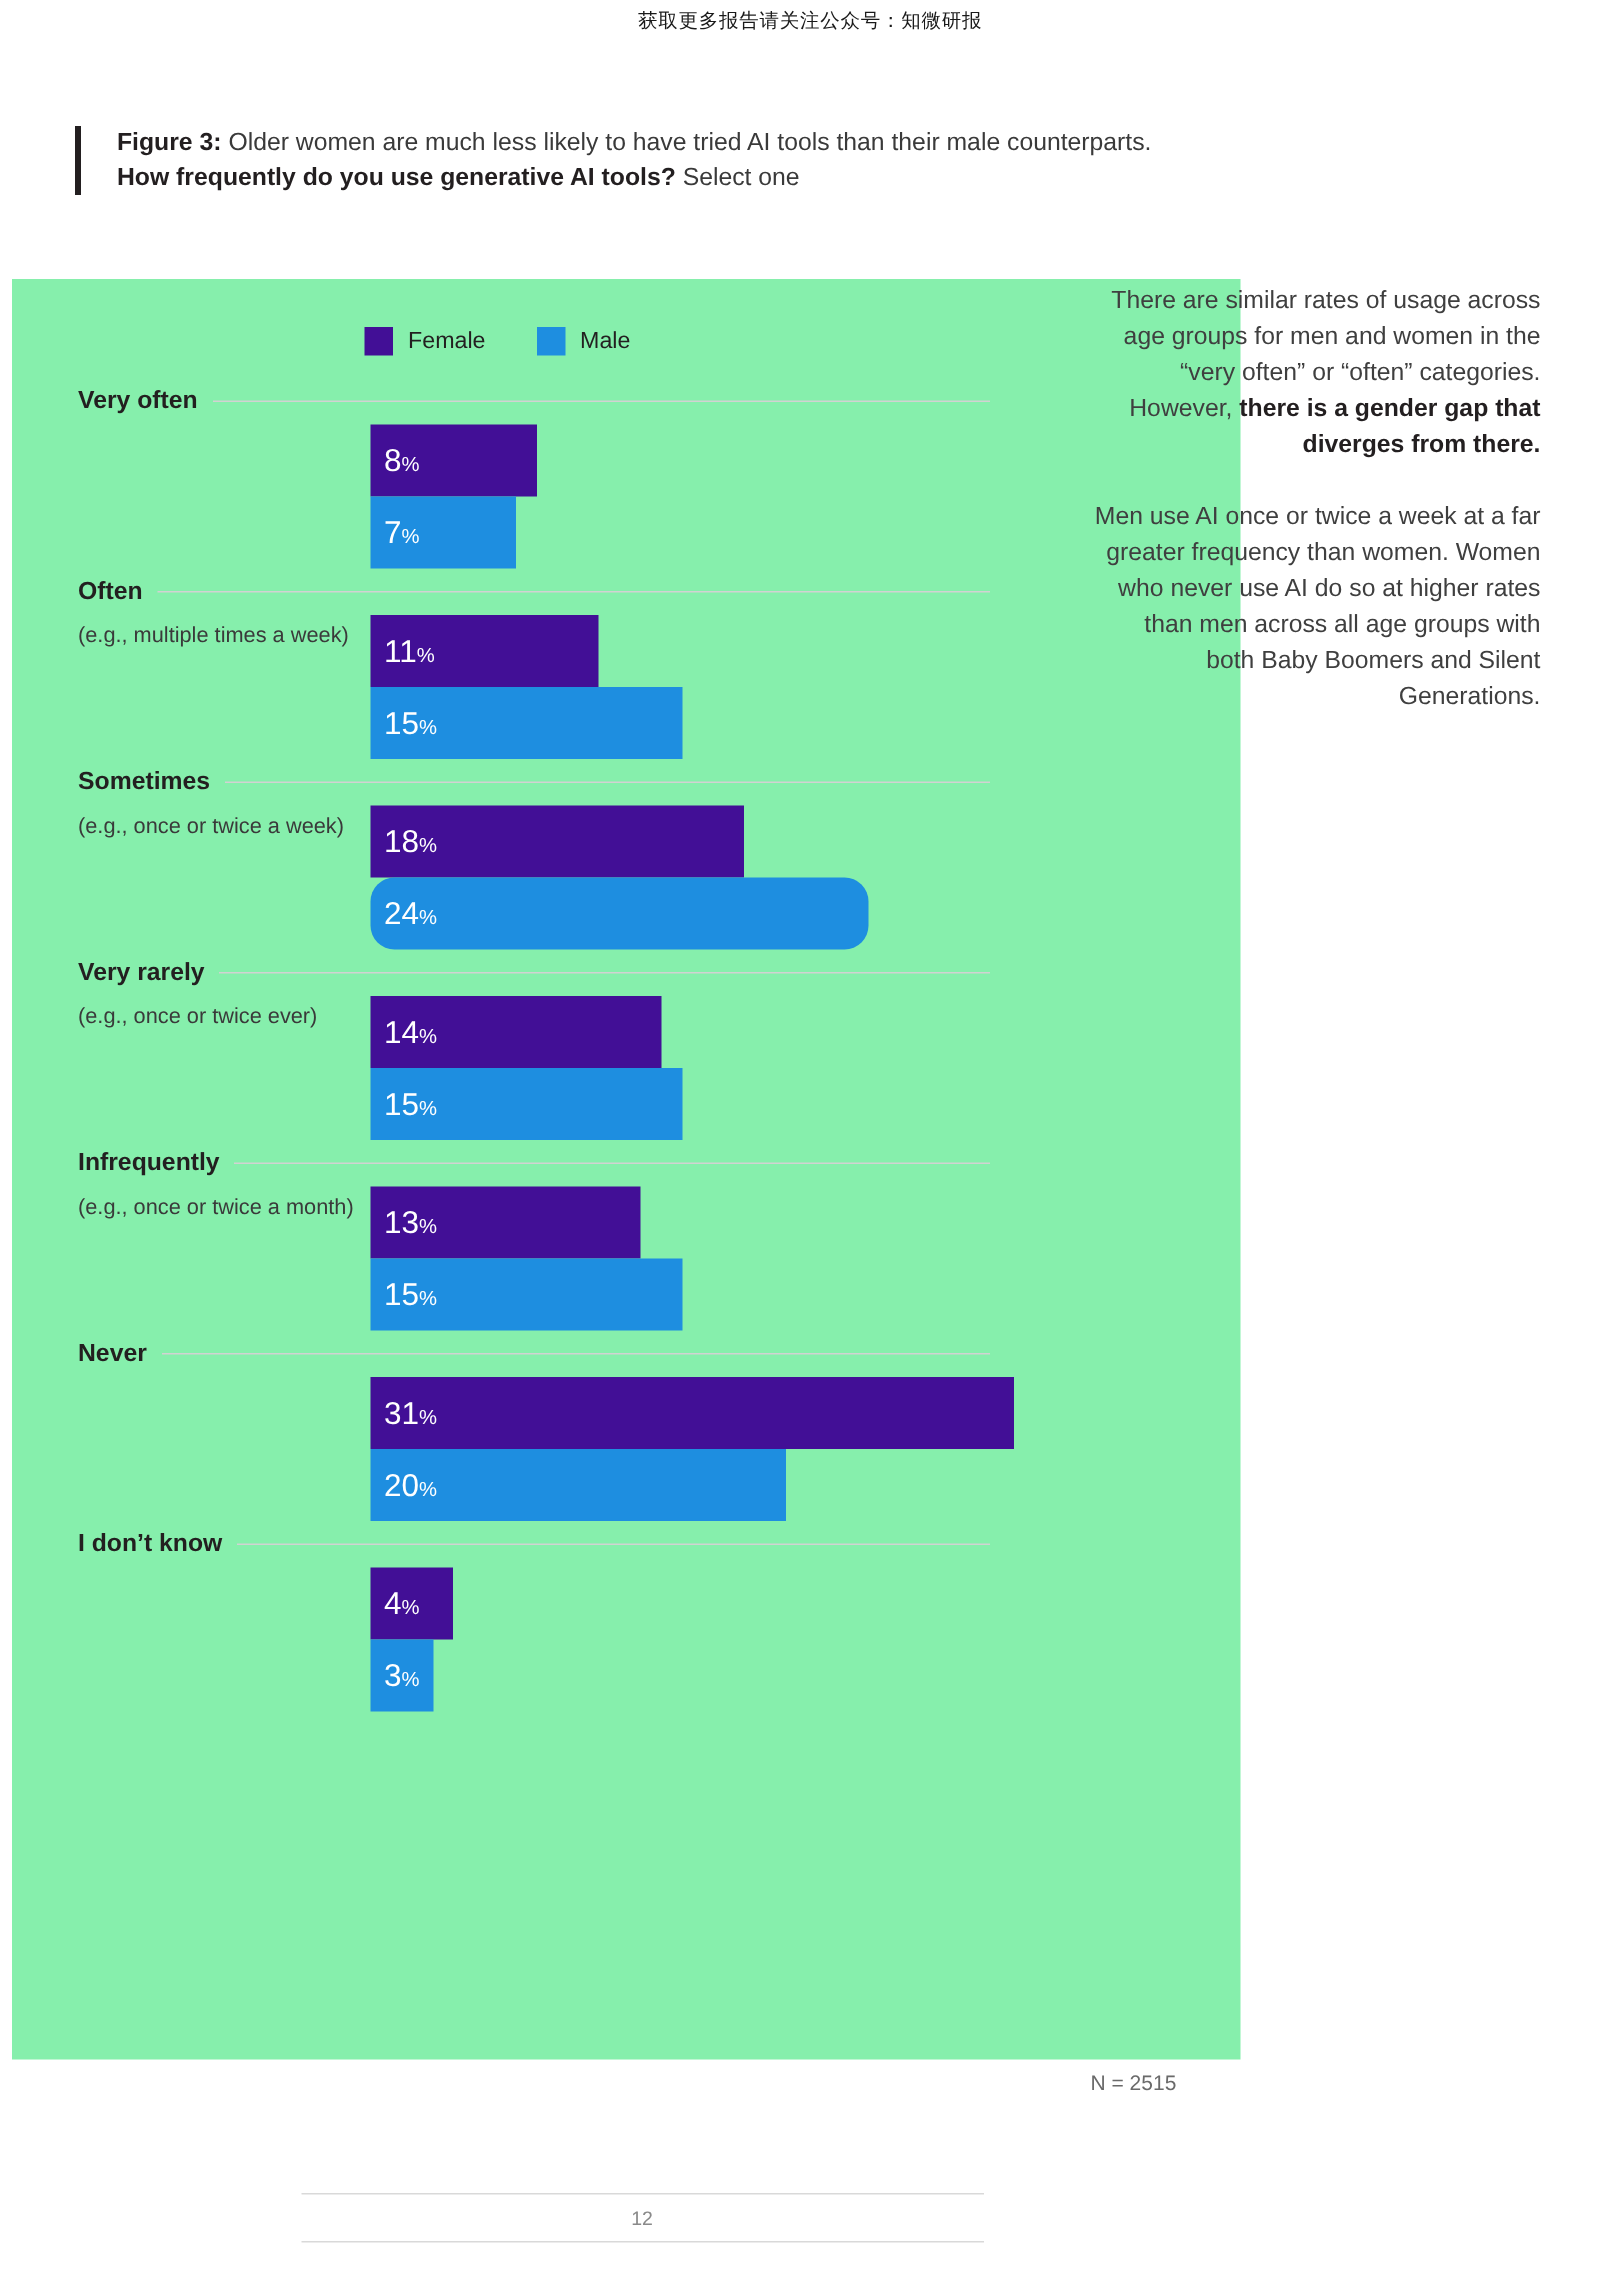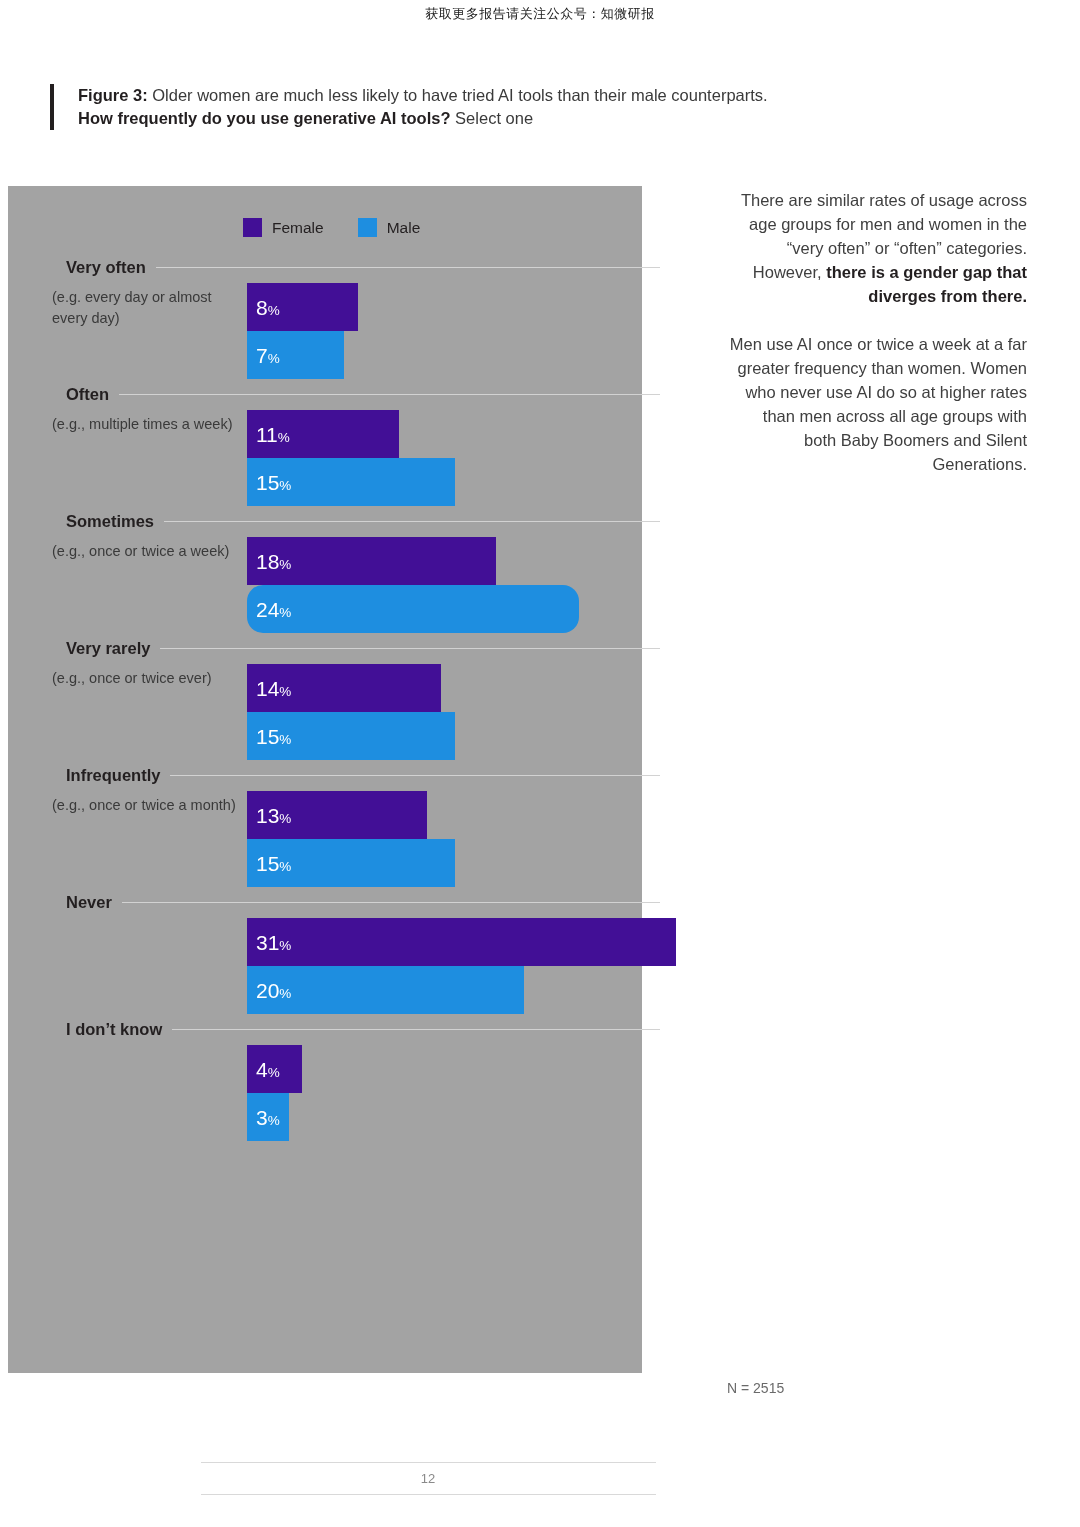--- a/index.html
+++ b/index.html
@@ -47,23 +47,23 @@
   .caption-line b {
     color: #231f20;
     font-weight: bold;
   }
 
   
   .chart-panel {
     position: absolute;
     left: 8px;
     top: 186px;
-    width: 634px;
+    width: 819px;
     height: 1187px;
-    background: #a3a3a3;
+    background: #86efac;
   }
 
   
   .legend {
     position: absolute;
     left: 235px;
     top: 32px;
     display: flex;
     align-items: center;
     gap: 34px;
@@ -99,21 +99,20 @@
     display: flex;
     align-items: center;
     gap: 10px;
     padding-right: 30px;
   }
   .group-title {
     font-size: 16.5px;
     font-weight: bold;
     color: #231f20;
     white-space: nowrap;
-    margin-left: 14px;
   }
   .group-rule {
     flex: 1 1 auto;
     height: 1px;
     background: #d2d2d2;
   }
   .group-body {
     position: relative;
     margin-top: 6px;
     min-height: 96px;
@@ -227,21 +226,20 @@
     </div>
   </div>
 
   <div class="groups" id="groups">
       <div class="group">
         <div class="group-head">
           <div class="group-title">Very often</div>
           <div class="group-rule"></div>
         </div>
         <div class="group-body">
-          <div class="group-sub">(e.g. every day or almost every day)</div>
           <div class="bars">
             <div class="bar bar-female" style="width: 110.72px;">
               <span class="bar-value"><span>8</span><span class="pct">%</span></span>
             </div>
             <div class="bar bar-male" style="width: 96.88px;">
               <span class="bar-value"><span>7</span><span class="pct">%</span></span>
             </div>
           </div>
         </div>
       </div>

